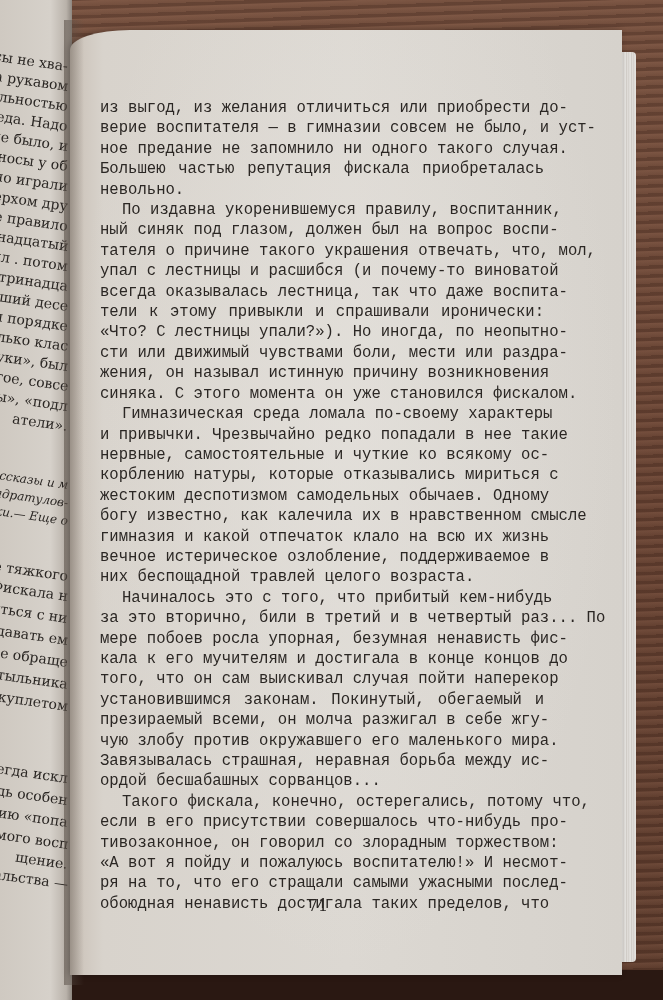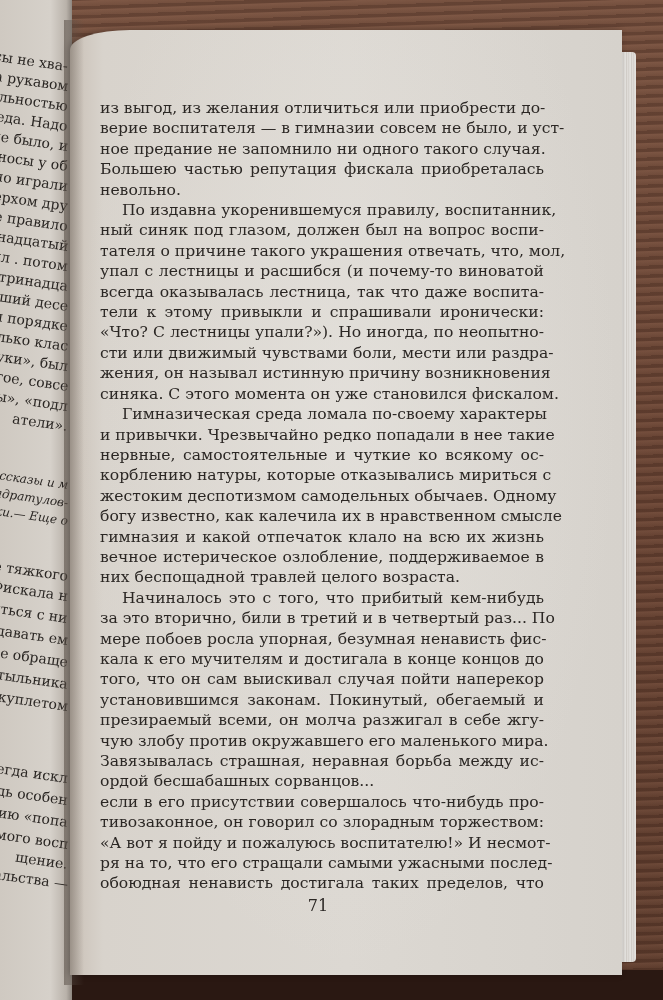--- a/index.html
+++ b/index.html
@@ -44,21 +44,21 @@
       radial-gradient(ellipse at 50% 40%, rgba(230,227,222,0.6), rgba(200,195,188,0) 70%),
       linear-gradient(90deg, #c9c0b6 0%, #d8d3cc 6%, #dcd8d2 50%, #d6d2cc 100%);
     border-radius: 60px 0 0 0 / 20px 0 0 0;
     box-shadow: -2px 0 6px rgba(0,0,0,0.25);
   }
   .text-block {
     position: absolute; left: 100px; top: 98px; width: 444px;
     font-size: 15.6px; line-height: 20.4px; color: #2b2724;
     text-align: justify; hyphens: manual;
   }
-  .text-block .line { display: block; text-align: justify; text-align-last: justify; white-space: nowrap; }
+  .text-block .line { display: block; text-align: justify; text-align-last: justify; white-space: nowrap; font-family: Liberation Mono, monospace; }
   .text-block .line.last { text-align-last: left; }
   .page-number {
     position: absolute; left: 298px; top: 896px; width: 40px; text-align: center;
     font-size: 16px; color: #2b2724;
   }
 </style>
 </head>
 <body>
 
 <div class="dark-bottom"></div>
@@ -133,20 +133,21 @@
   <span class="line" style="padding-left:22px">Начиналось это с того, что прибитый кем-нибудь</span>
   <span class="line">за это вторично, били в третий и в четвертый раз... По</span>
   <span class="line">мере побоев росла упорная, безумная ненависть фис-</span>
   <span class="line">кала к его мучителям и достигала в конце концов до</span>
   <span class="line">того, что он сам выискивал случая пойти наперекор</span>
   <span class="line">установившимся законам. Покинутый, обегаемый и</span>
   <span class="line">презираемый всеми, он молча разжигал в себе жгу-</span>
   <span class="line">чую злобу против окружавшего его маленького мира.</span>
   <span class="line">Завязывалась страшная, неравная борьба между ис-</span>
   <span class="line last">ордой бесшабашных сорванцов...</span>
+  <span class="line" style="padding-left:22px">Такого фискала, конечно, остерегались, потому что,</span>
   <span class="line">если в его присутствии совершалось что-нибудь про-</span>
   <span class="line">тивозаконное, он говорил со злорадным торжеством:</span>
   <span class="line">«А вот я пойду и пожалуюсь воспитателю!» И несмот-</span>
   <span class="line">ря на то, что его стращали самыми ужасными послед-</span>
   <span class="line">обоюдная ненависть достигала таких пределов, что</span>
 </div>
 
 <div class="page-number">71</div>
 
 </body></html>

